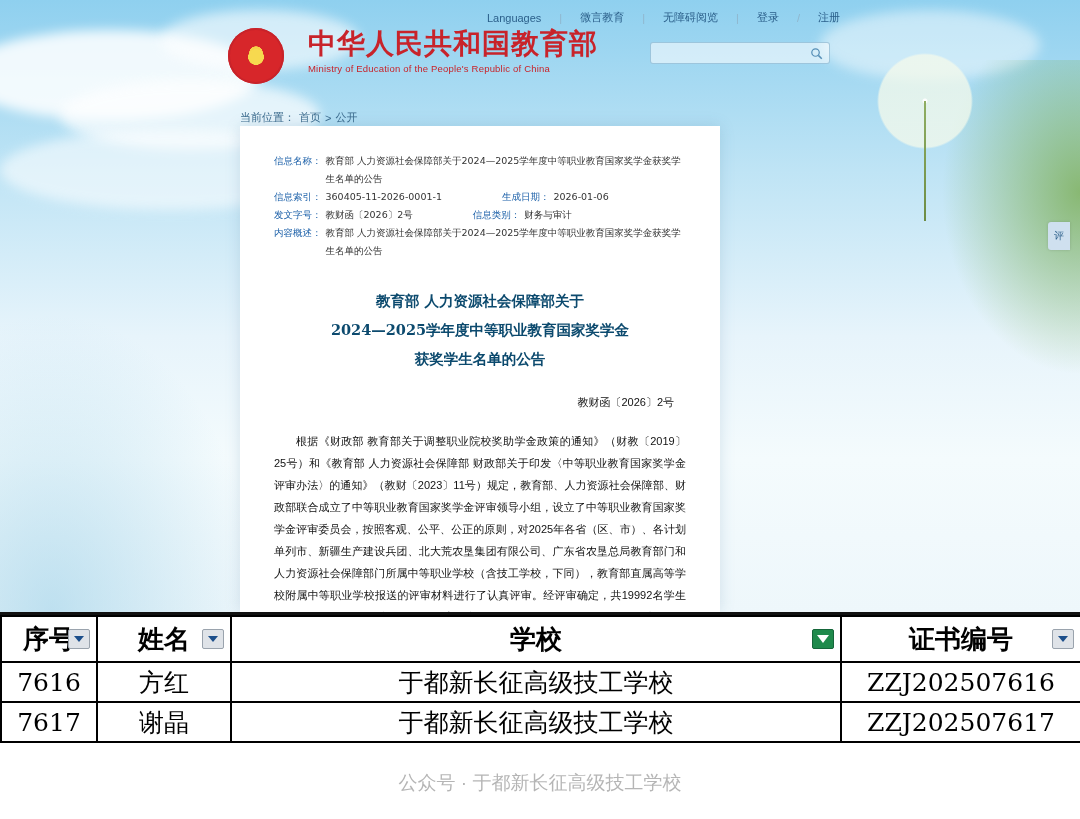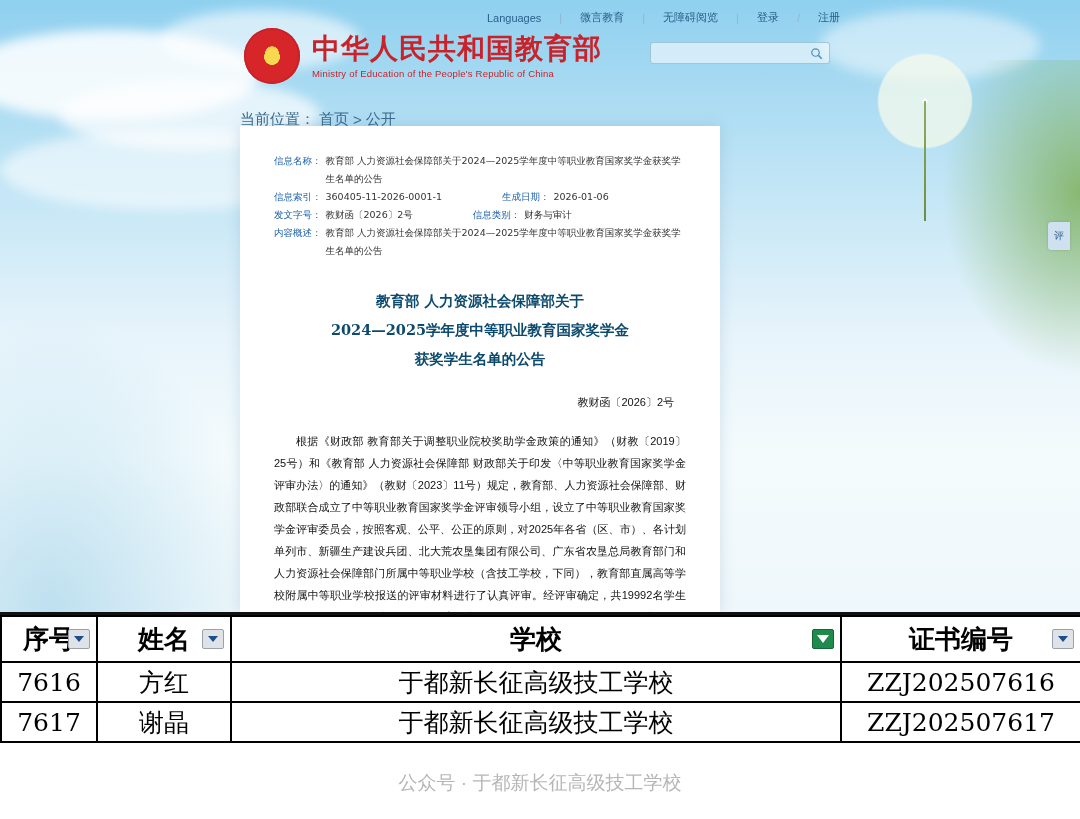--- a/index.html
+++ b/index.html
@@ -53,22 +53,22 @@
   .topnav {
     position: absolute; right: 240px; top: 10px;
     display: flex; gap: 18px; align-items: center;
     font-size: 11px; color: #2b5f8a;
   }
   .topnav span { cursor: pointer; }
   .topnav .sep { color: #8fb6cd; }
 
   
   .brand {
-    position: absolute; left: 244px; top: 28px;
-    display: flex; align-items: center; gap: 12px;
+    position: absolute; left: 228px; top: 28px;
+    display: flex; gap: 24px;
   }
   .emblem {
     width: 56px; height: 56px; border-radius: 50%;
     background: radial-gradient(circle at 50% 45%, #f6d24a 0 16%, #d7262a 17% 100%);
     box-shadow: inset 0 0 0 2px #c8232a;
     position: relative;
   }
   .emblem::after{
     content:"";
     position:absolute; left:50%; top:52%; width:34px; height:18px;
@@ -95,21 +95,21 @@
   }
   .searchbox input {
     border: none; background: transparent; outline: none;
     font-size: 11px; color: #335; flex: 1;
   }
   .search-icon { width: 13px; height: 13px; opacity: .75; }
 
   
   .breadcrumb {
     position: absolute; left: 240px; top: 110px;
-    font-size: 15px; color: #3a6a8c;
+    font-size: 11px; color: #3a6a8c;
     display: flex; gap: 4px; align-items: center;
   }
   .breadcrumb a { color: #3a6a8c; text-decoration: none; }
 
   
   .doccard {
     position: absolute; left: 240px; top: 126px;
     width: 480px; height: 486px;
     background: #fff;
     box-shadow: 0 0 14px rgba(60,110,150,.18);

